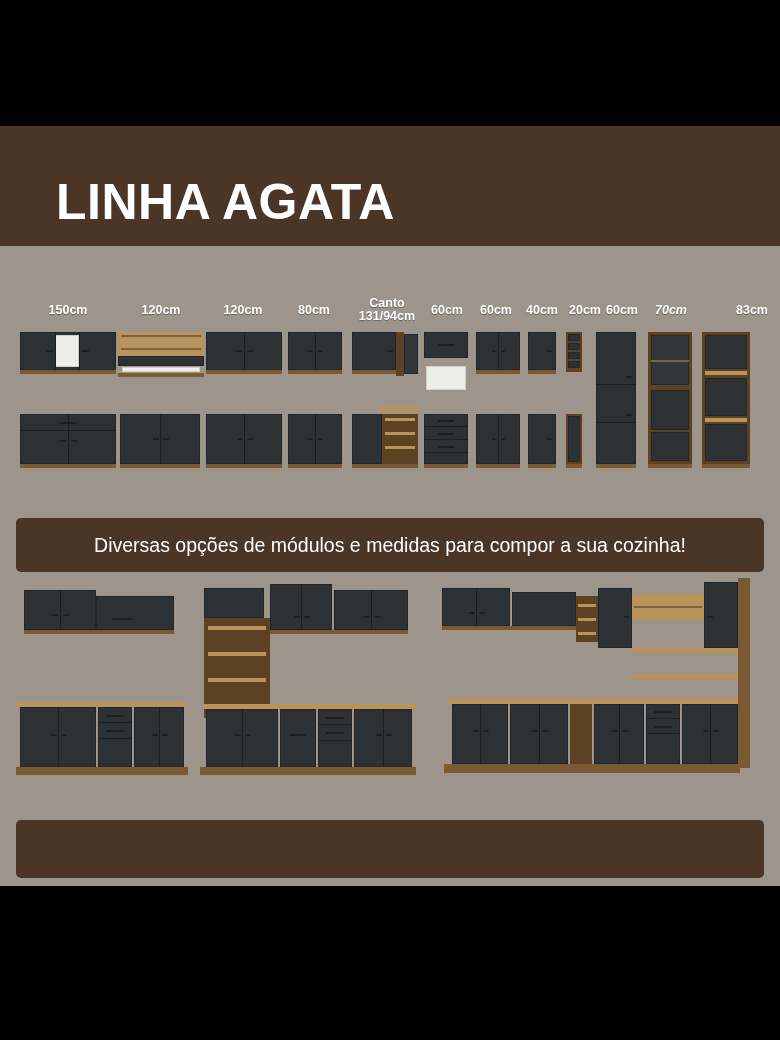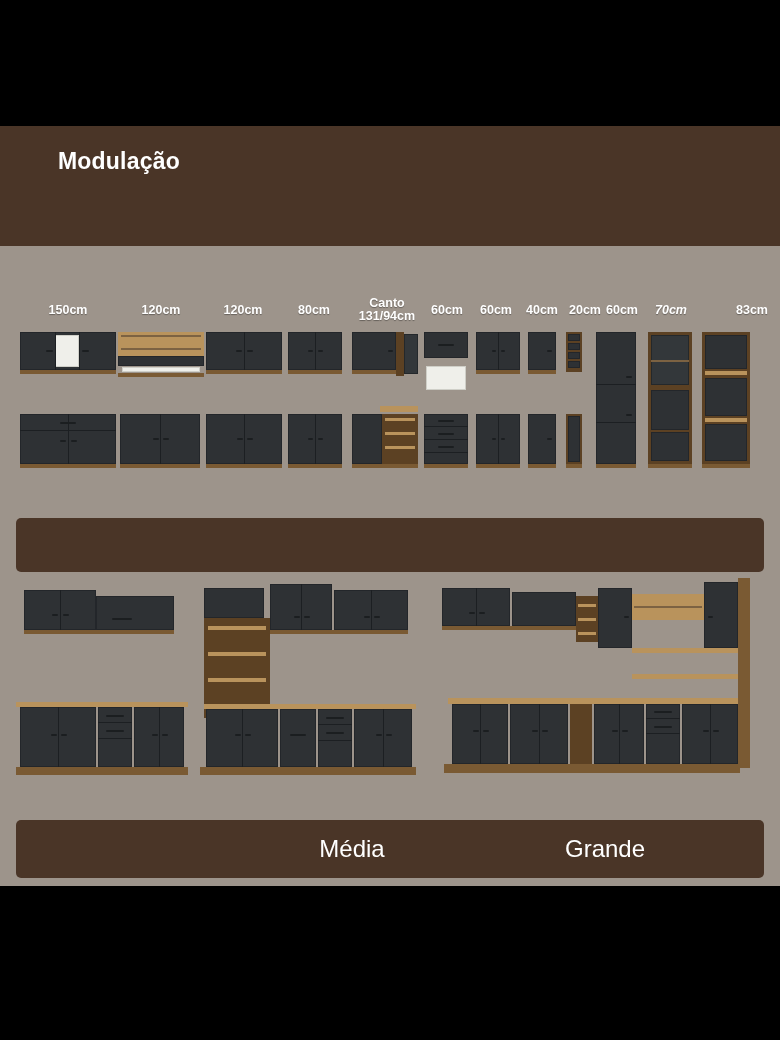--- a/index.html
+++ b/index.html
@@ -175,21 +175,21 @@
     font-size: 24px;
     text-align: center;
   }
 </style>
 </head>
 <body>
 
 <div class="page">
 
   <div class="header-band"></div>
-  <div class="header-sub">Modulação</div>
+  <div class="header-title">LINHA AGATA</div>
 
   <div class="body-band"></div>
 
   <div class="sizes">
     <div class="size-label" style="left:6px;  top:6px;  width:96px;">150cm</div>
     <div class="size-label" style="left:104px;top:6px;  width:86px;">120cm</div>
     <div class="size-label" style="left:190px;top:6px;  width:78px;">120cm</div>
     <div class="size-label" style="left:270px;top:6px;  width:60px;">80cm</div>
     <div class="size-label" style="left:334px;top:-1px; width:78px; white-space:pre-line;">Canto
 131/94cm</div>
@@ -370,20 +370,21 @@
     <div class="wood" style="position:absolute; left:0; top:50px; width:28px; height:4px;"></div>
   </div>
 
   <div class="mod" style="left:566px; top:414px; width:16px; height:54px;">
     <div class="wood-dark" style="position:absolute; left:0; top:0; width:16px; height:50px;"></div>
     <div class="panel-dark" style="position:absolute; left:2px; top:2px; width:12px; height:46px;"></div>
     <div class="wood" style="position:absolute; left:0; top:50px; width:16px; height:4px;"></div>
   </div>
 
   <div class="mid-banner"></div>
+  <div class="mid-banner-text" style="left:16px; top:518px;">Diversas opções de módulos e medidas para compor a sua cozinha!</div>
 
   <div class="scene" style="left:16px; top:582px; width:180px; height:208px;">
     <div class="panel-dark" style="position:absolute; left:8px; top:8px; width:72px; height:40px;"></div>
     <div class="split-v" style="left:44px; top:8px; height:40px;"></div>
     <div class="panel-dark" style="position:absolute; left:80px; top:14px; width:78px; height:34px;"></div>
     <div class="wood" style="position:absolute; left:8px; top:48px; width:150px; height:4px;"></div>
     <div class="handle" style="left:36px; top:32px; width:6px;"></div>
     <div class="handle" style="left:47px; top:32px; width:6px;"></div>
     <div class="handle" style="left:96px; top:36px; width:20px;"></div>
 
@@ -484,16 +485,14 @@
     <div class="handle" style="left:106px; top:160px; width:6px;"></div>
     <div class="handle" style="left:176px; top:160px; width:6px;"></div>
     <div class="handle" style="left:186px; top:160px; width:6px;"></div>
     <div class="handle" style="left:218px; top:141px; width:18px;"></div>
     <div class="handle" style="left:218px; top:156px; width:18px;"></div>
     <div class="handle" style="left:267px; top:160px; width:6px;"></div>
     <div class="handle" style="left:277px; top:160px; width:6px;"></div>
   </div>
 
   <div class="bottom-banner"></div>
-  <div class="bottom-name" style="left:252px; width:200px;">Média</div>
-  <div class="bottom-name" style="left:490px; width:230px;">Grande</div>
 
 </div>
 
 </body></html>

